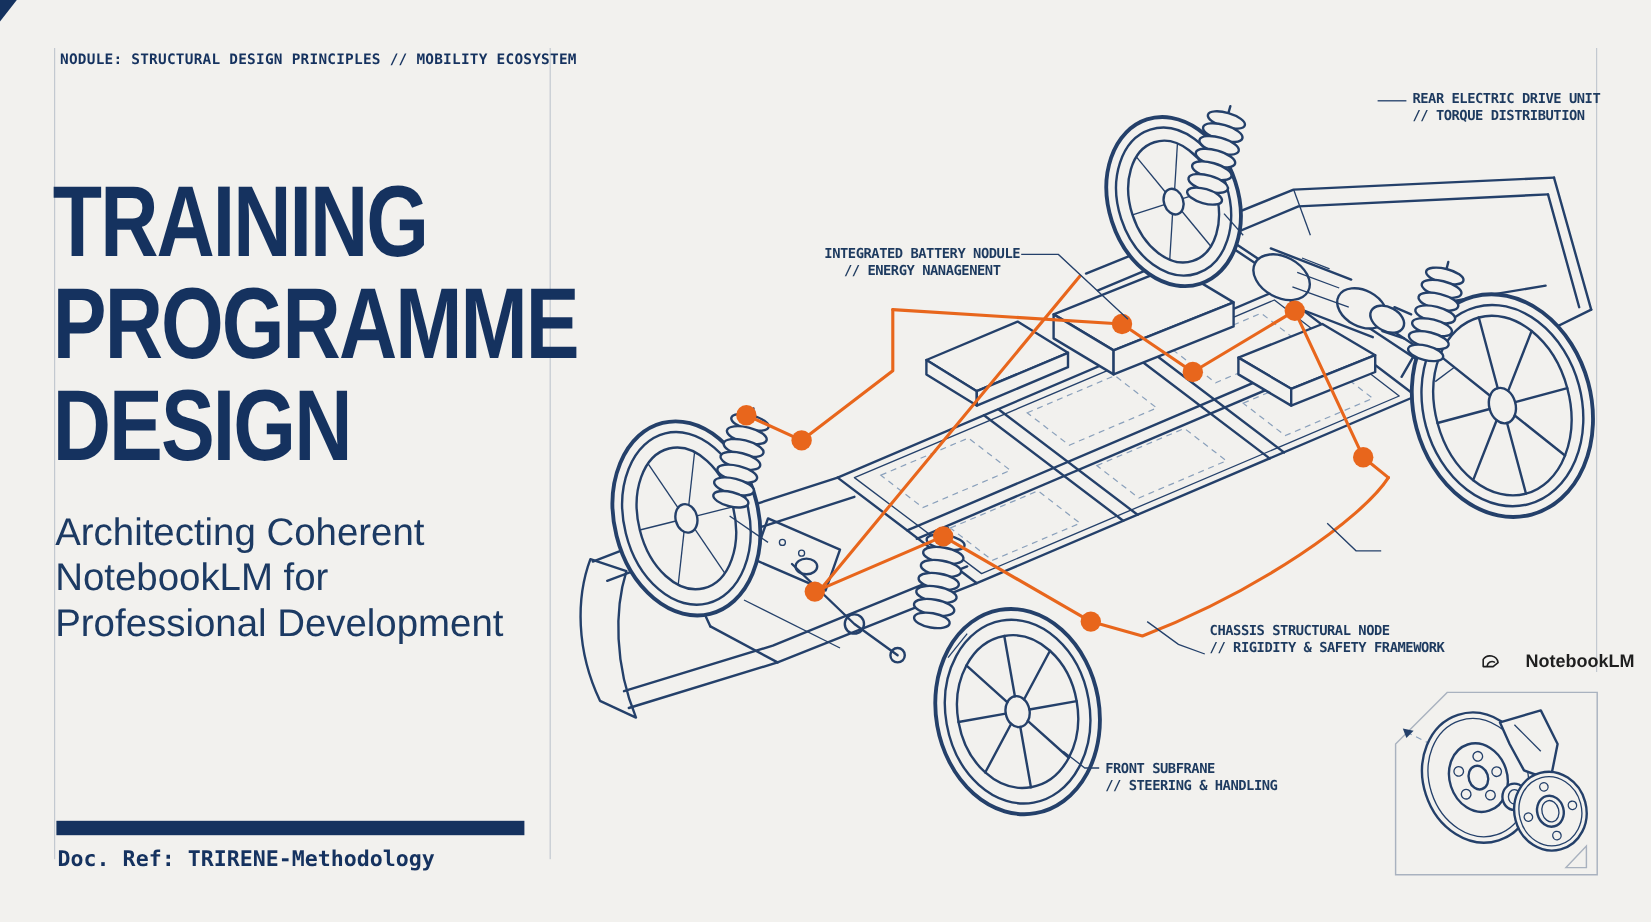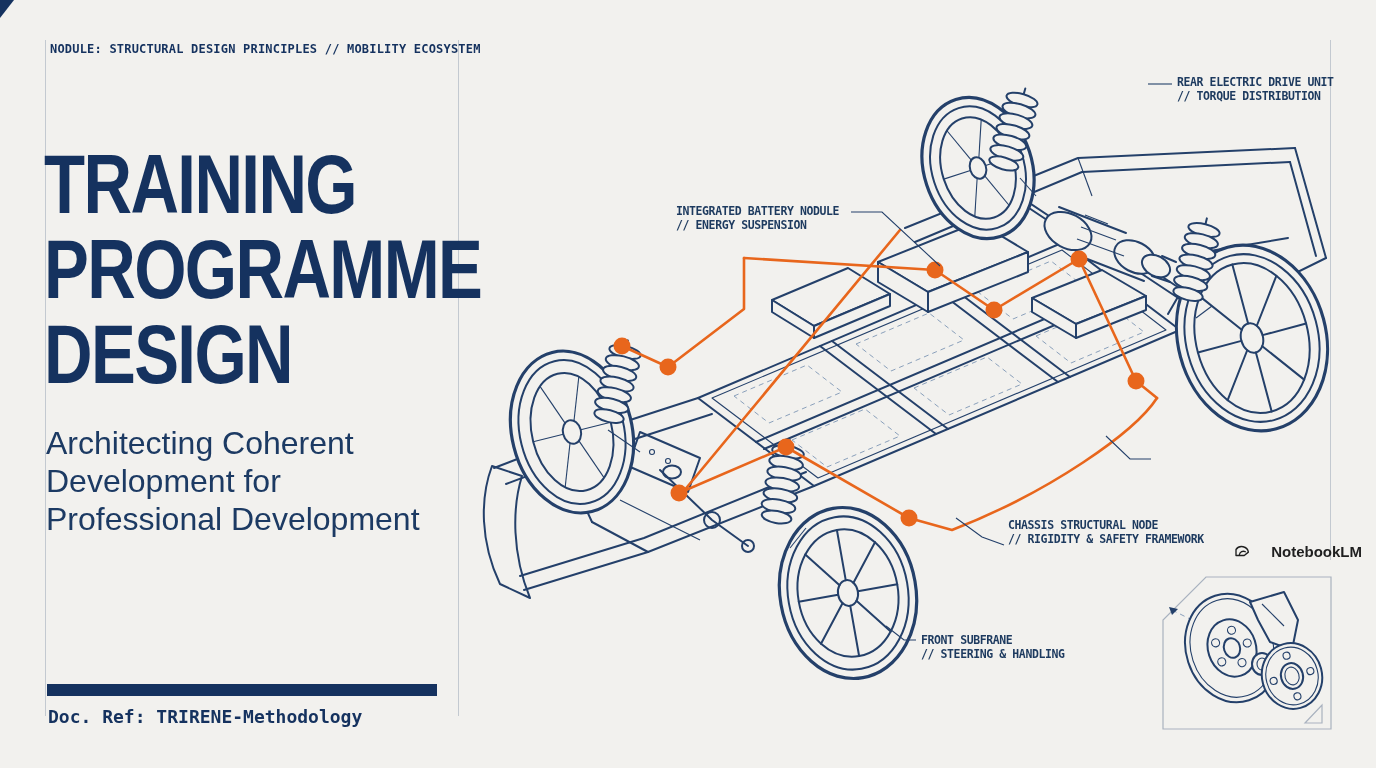--- a/index.html
+++ b/index.html
@@ -42,21 +42,21 @@
 
   .rule-bar{position:absolute;left:47px;top:684px;width:390px;height:12px;background:var(--navy)}
 
   .docref{position:absolute;left:48px;top:706px;
     font-family:"DejaVu Sans Mono",monospace;font-weight:bold;font-size:18px;
     color:var(--navy);white-space:nowrap}
 
   .dlabel{position:absolute;font-family:"DejaVu Sans Mono",monospace;font-weight:bold;
     font-size:11.5px;line-height:14px;letter-spacing:-.4px;color:#1d3a5f;white-space:nowrap}
   .dlabel span{display:block}
-  .dlabel.center{}
+  .dlabel.center{text-align:center}
   .lbl-rear{left:1177px;top:75px}
   .lbl-battery{left:676px;top:204px;width:185px}
   .lbl-susp{left:1156px;top:451px}
   .lbl-node{left:1008px;top:518px}
   .lbl-front{left:921px;top:633px}
 
   .watermark{position:absolute;right:14px;bottom:8px;display:flex;align-items:center;gap:20px;
     color:var(--watermark);font-size:15px;font-weight:700}
   .watermark svg{display:block}
 </style>
@@ -313,34 +313,34 @@
   <div class="eyebrow">NODULE: STRUCTURAL DESIGN PRINCIPLES // MOBILITY ECOSYSTEM</div>
 
   <div class="title">
     <div>TRAINING</div>
     <div>PROGRAMME</div>
     <div>DESIGN</div>
   </div>
 
   <div class="subtitle">
     <div>Architecting Coherent</div>
-    <div>Development for</div>
+    <div>NotebookLM for</div>
     <div>Professional Development</div>
   </div>
 
   <div class="rule-bar"></div>
   <div class="docref">Doc. Ref: TRIRENE-Methodology</div>
 
   <div class="dlabel lbl-rear">
     <span>REAR ELECTRIC DRIVE UNIT</span>
     <span>// TORQUE DISTRIBUTION</span>
   </div>
   <div class="dlabel lbl-battery center">
     <span>INTEGRATED BATTERY NODULE</span>
-    <span>// ENERGY SUSPENSION</span>
+    <span>// ENERGY NANAGENENT</span>
   </div>
   <div class="dlabel lbl-node">
     <span>CHASSIS STRUCTURAL NODE</span>
     <span>// RIGIDITY &amp; SAFETY FRAMEWORK</span>
   </div>
   <div class="dlabel lbl-front">
     <span>FRONT SUBFRANE</span>
     <span>// STEERING &amp; HANDLING</span>
   </div>
 

